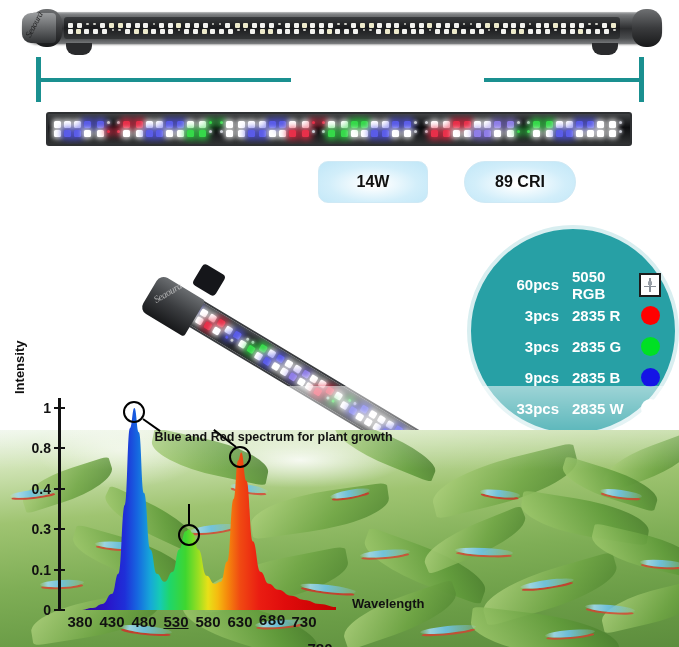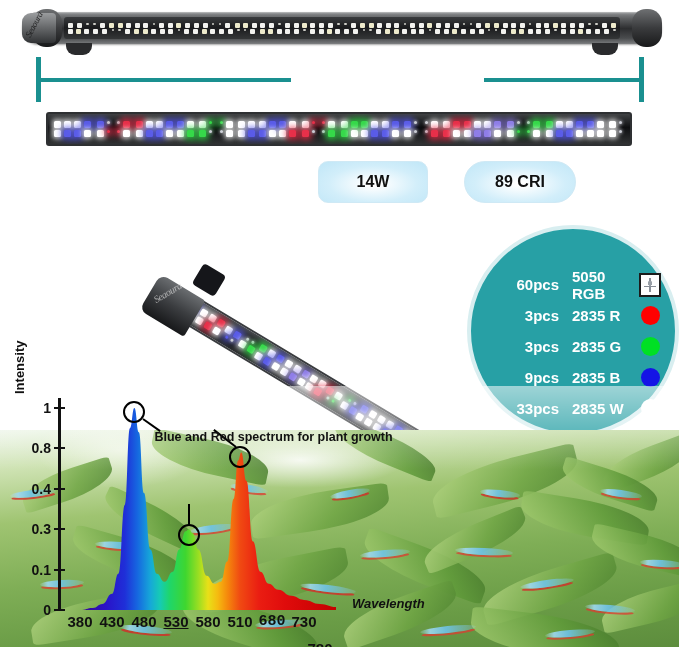--- a/index.html
+++ b/index.html
@@ -171,21 +171,21 @@
   }
   #x-labels {
     position:absolute; left:0; top:215px; width:350px; height:22px;
   }
   .xlabel {
     position:absolute; font-size:15px; font-weight:700; color:#111;
     transform:translateX(-50%); white-space:nowrap;
   }
   #x-title {
     position:absolute; left:352px; top:198px;
-    font-size:13px; font-weight:700; color:#111; white-space:nowrap;font-style:italic;
+    font-size:13px; font-weight:700; color:#111; white-space:nowrap;
   }
 
   
   #curve-svg { position:absolute; left:0; top:0; width:292px; height:212px; overflow:visible; }
 
   
   .anno-text {
     position:absolute; font-size:12.5px; font-weight:600; color:#111;
     line-height:1.15; white-space:pre; text-align:center;
   }
@@ -1183,21 +1183,21 @@
       <div class="ytick" style="top: 9.09524px;"></div>
       <div class="ylabel" style="top: 10.0952px;">1</div>
     </div>
 
   <div id="x-labels" style="position:absolute; left:58px; top:227px;text-align:right;">
       <div class="xlabel" style="left: 22px;">380</div>
       <div class="xlabel" style="left: 54px;">430</div>
       <div class="xlabel" style="left: 86px;">480</div>
       <div class="xlabel" style="left: 118px; text-decoration: underline;">530</div>
       <div class="xlabel" style="left: 150px;">580</div>
-      <div class="xlabel" style="left: 182px;">510</div>
+      <div class="xlabel" style="left: 182px;">630</div>
       <div class="xlabel" style="left: 214px; font-family: Liberation Mono, monospace;">680</div>
       <div class="xlabel" style="left: 246px;">730</div>
       <div class="xlabel" style="left: 262px; margin-top: 27px;">780</div>
     </div>
   <div id="x-title" style="position:absolute; left:352px; top:210px;">Wavelength</div>
 <div class="anno-ring" style="left: 123.4px; top: 15.0952px; width: 22px; height: 22px;"></div>
     <div class="anno-ring" style="left: 229px; top: 59.5143px; width: 22px; height: 22px;"></div>
     <div class="anno-ring" style="left: 177.8px; top: 138.238px; width: 22px; height: 22px;"></div>
     <div class="anno-line" style="left: 143.4px; top: 32.0952px; width: 20.8087px; transform: rotate(35.2176deg);"></div>
     <div class="anno-line" style="left: 236px; top: 59.5143px; width: 27.8029px; transform: rotate(-142.306deg);"></div>

